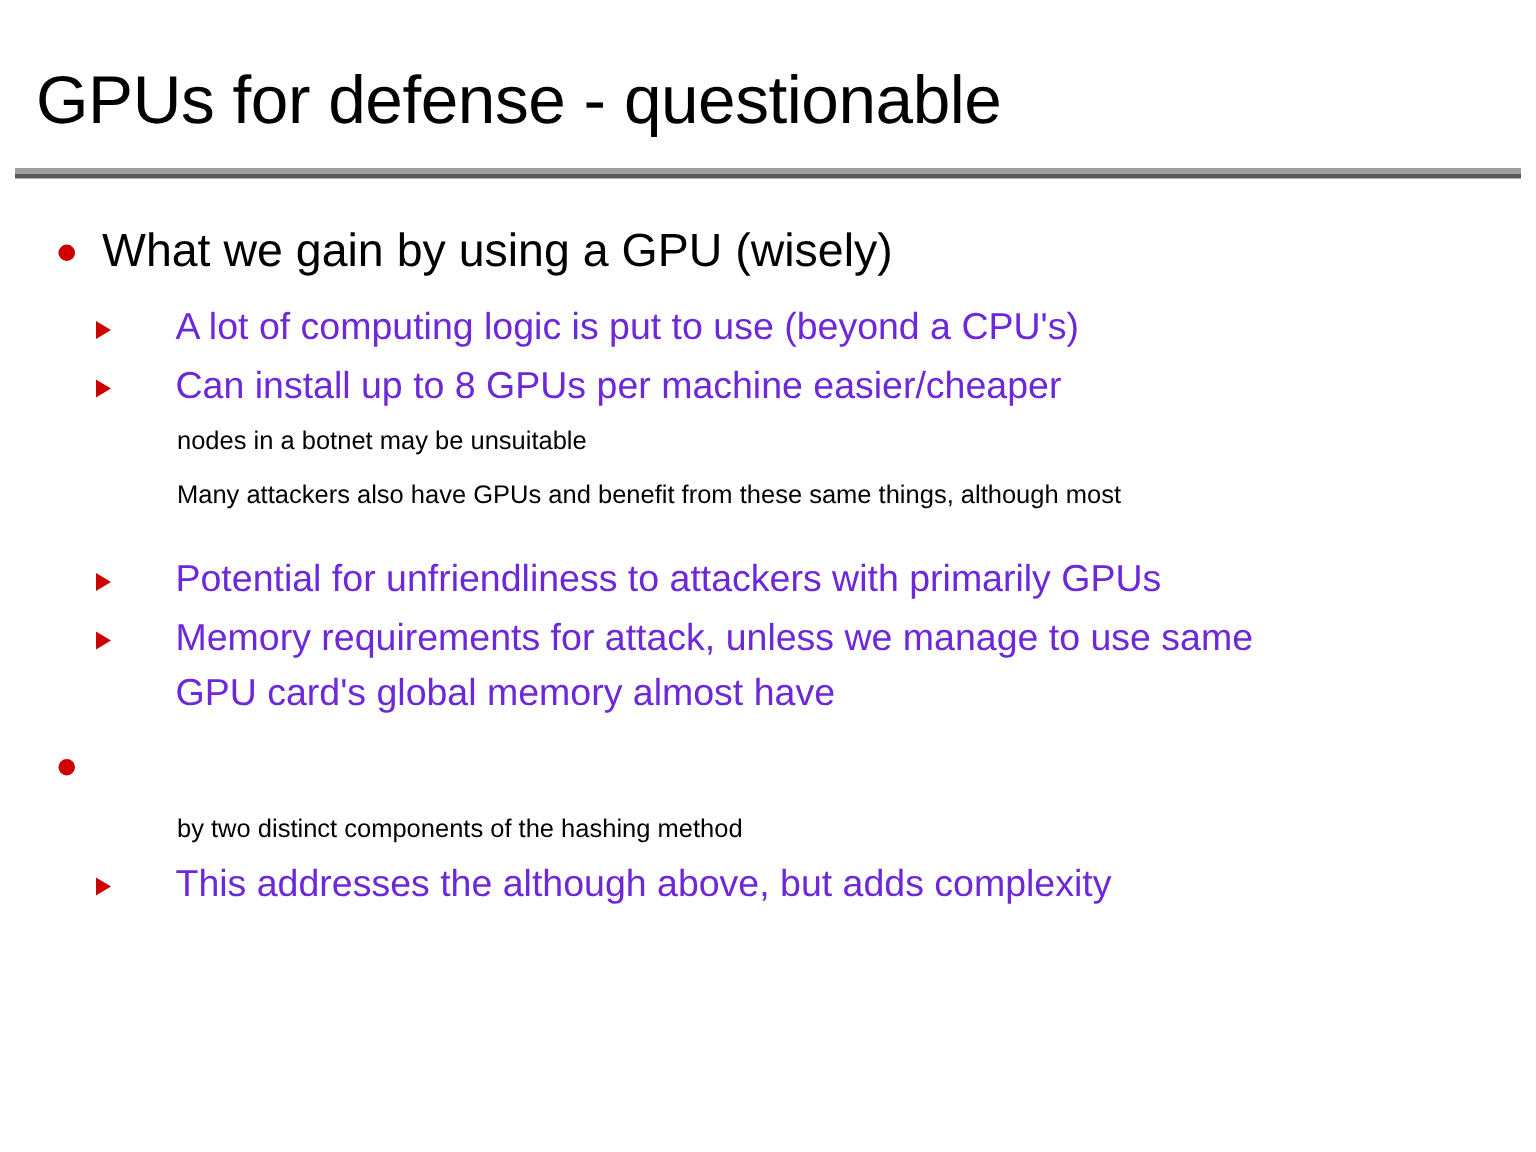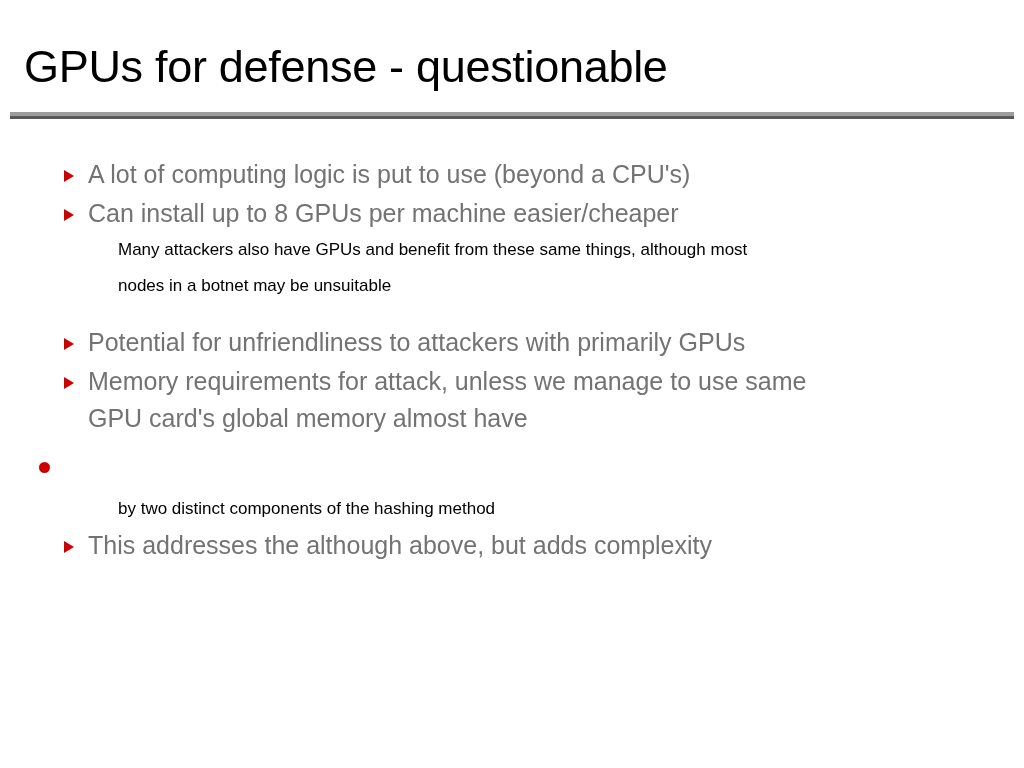--- a/index.html
+++ b/index.html
@@ -83,24 +83,24 @@
     background: #cc0000;
   }
   .lvl1 .txt {
     display: block;
     white-space: nowrap;
   }
 
   
   .lvl2 {
     position: relative;
-    padding-left: 88px;
+    padding-left: 117px;
     font-size: 25px;
     line-height: 33px;
-    color: #737373;
+    color: #6d28d9;
   }
   .lvl2 .marker-tri {
     position: absolute;
     left: 64px;
     top: 12px;
     width: 0;
     height: 0;
     border-top: 6px solid transparent;
     border-bottom: 6px solid transparent;
     border-left: 10px solid #cc0000;
@@ -137,41 +137,45 @@
 
   <div class="slide-title">GPUs for defense - questionable</div>
 
   <div class="title-rule">
     <div class="rule-top"></div>
     <div class="rule-bottom"></div>
   </div>
 
   <div class="body-area">
 
+    <div class="lvl1 bullet-row">
+      <span class="marker-dot"></span>
+      <span class="txt">What we gain by using a GPU (wisely)</span>
+    </div>
     <div class="sp-a"></div>
 
     <div class="lvl2 bullet-row">
       <span class="marker-tri"></span>
       <span class="txt">A lot of computing logic is put to use (beyond a CPU's)</span>
     </div>
     <div class="sp-b"></div>
 
     <div class="lvl2 bullet-row">
       <span class="marker-tri"></span>
       <span class="txt">Can install up to 8 GPUs per machine easier/cheaper</span>
     </div>
     <div class="sp-f"></div>
+
+    <div class="lvl3 bullet-row">
+      <span class="txt">nodes in a botnet may be unsuitable</span>
+    </div>
 
     <div class="lvl3 bullet-row">
       <span class="txt">Many attackers also have GPUs and benefit from these same things, although most</span>
     </div>
-
-    <div class="lvl3 bullet-row">
-      <span class="txt">nodes in a botnet may be unsuitable</span>
-    </div>
     <div class="sp-c"></div>
 
     <div class="sp-e"></div>
 
     <div class="lvl2 bullet-row">
       <span class="marker-tri"></span>
       <span class="txt">Potential for unfriendliness to attackers with primarily GPUs</span>
     </div>
     <div class="sp-d"></div>
 

